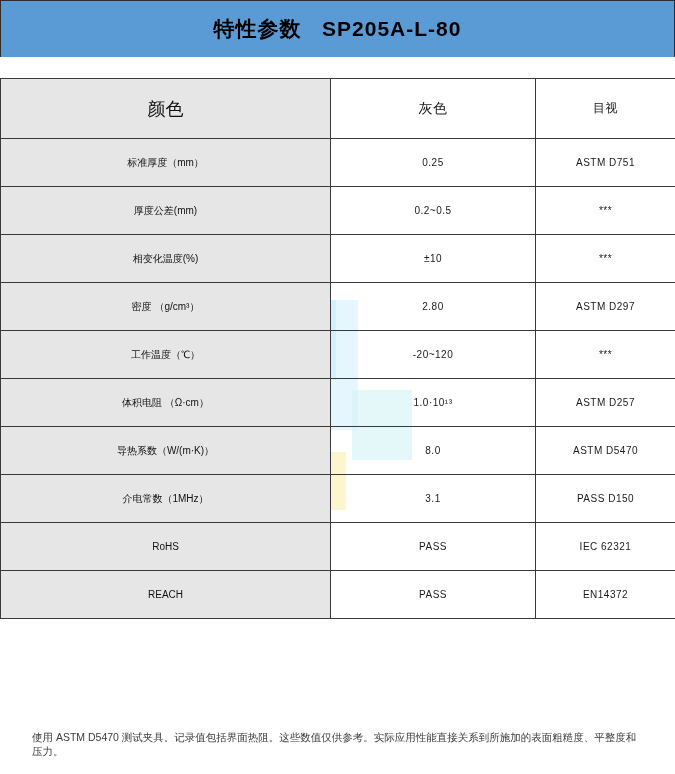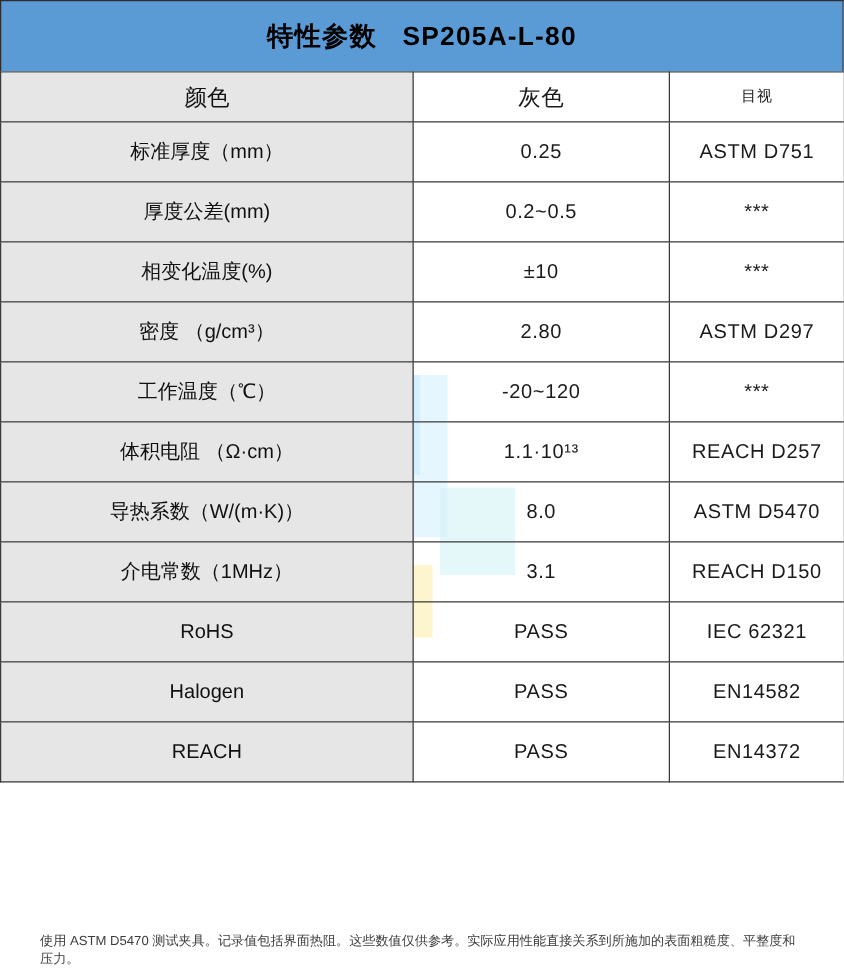--- a/index.html
+++ b/index.html
@@ -16,20 +16,21 @@
     position: relative;
   }
   .sheet {
     width: 675px;
     height: 774px;
     position: relative;
     box-sizing: border-box;
     display: flex;
     flex-direction: column;
     background: #ffffff;
+    gap: 21px;
   }
   
   .deco {
     position: absolute;
     pointer-events: none;
     z-index: 0;
   }
   .deco-cyan {
     left: 318px;
     top: 300px;
@@ -89,21 +90,21 @@
     table-layout: fixed;
     position: relative;
     z-index: 1;
     background: transparent;
   }
   table.spec td {
     border: 1px solid #3a3a3a;
     box-sizing: border-box;
     text-align: center;
     vertical-align: middle;
-    font-size: 16px;
+    font-size: 10px;
     padding: 2px 4px;
     background-clip: padding-box;
   }
   td.label {
     width: 330px;
     background: #e6e6e6;
     font-size: 15.5px;
     color: #111;
   }
   td.value {
@@ -111,29 +112,29 @@
     background: transparent;
     font-size: 15.5px;
     letter-spacing: .5px;
   }
   td.method {
     width: 140px;
     background: transparent;
     font-size: 15px;
     letter-spacing: .5px;
   }
-  tr.r0 td { height: 40px; font-size: 17px; }
+  tr.r0 td { height: 60px; font-size: 17px; }
   tr.r0 td.label { font-size: 18px; }
-  tr.r0 td.value { font-size: 18px; }
+  tr.r0 td.value { font-size: 14px; }
   tr.r0 td.method { font-size: 12px; }
   tr td { height: 48px; }
   .footnote {
     position: absolute;
     left: 0;
-    bottom: 0;
+    bottom: 16px;
     width: 665px;
     height: 34px;
     background: #ffffff;
     box-sizing: border-box;
     padding: 6px 28px 0 32px;
     font-size: 10.5px;
     color: #3c3c3c;
     line-height: 1.35;
     z-index: 3;
   }
@@ -180,44 +181,39 @@
         <td class="value">2.80</td>
         <td class="method">ASTM D297</td>
       </tr>
       <tr>
         <td class="label">工作温度（℃）</td>
         <td class="value">-20~120</td>
         <td class="method">***</td>
       </tr>
       <tr>
         <td class="label">体积电阻 （Ω·cm）</td>
-        <td class="value">1.1·10¹³</td>
-        <td class="method">REACH D257</td>
+        <td class="value">1.0·10¹³</td>
+        <td class="method">ASTM D257</td>
       </tr>
       <tr>
         <td class="label">导热系数（W/(m·K)）</td>
         <td class="value">8.0</td>
         <td class="method">ASTM D5470</td>
       </tr>
       <tr>
         <td class="label">介电常数（1MHz）</td>
         <td class="value">3.1</td>
-        <td class="method">REACH D150</td>
+        <td class="method">PASS D150</td>
       </tr>
       <tr>
         <td class="label">RoHS</td>
         <td class="value">PASS</td>
         <td class="method">IEC 62321</td>
       </tr>
       <tr>
-        <td class="label">Halogen</td>
-        <td class="value">PASS</td>
-        <td class="method">EN14582</td>
-      </tr>
-      <tr>
         <td class="label">REACH</td>
         <td class="value">PASS</td>
         <td class="method">EN14372</td>
       </tr>
     </tbody>
   </table>
 
   <div class="spacer"></div>
 
   <div class="footnote">使用 ASTM D5470 测试夹具。记录值包括界面热阻。这些数值仅供参考。实际应用性能直接关系到所施加的表面粗糙度、平整度和压力。</div>

